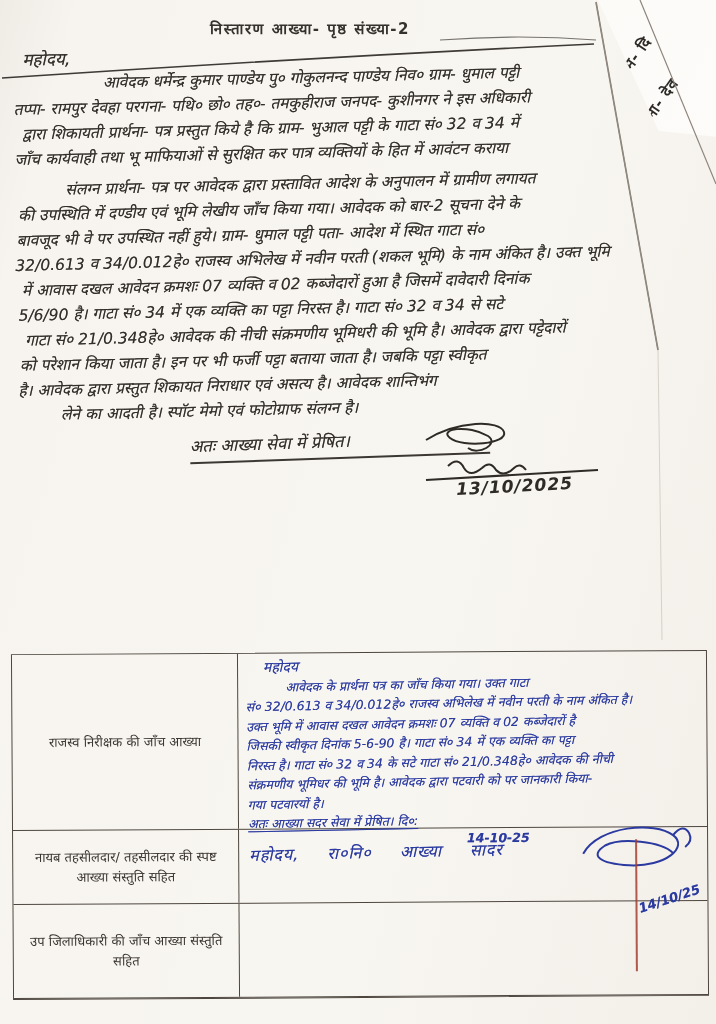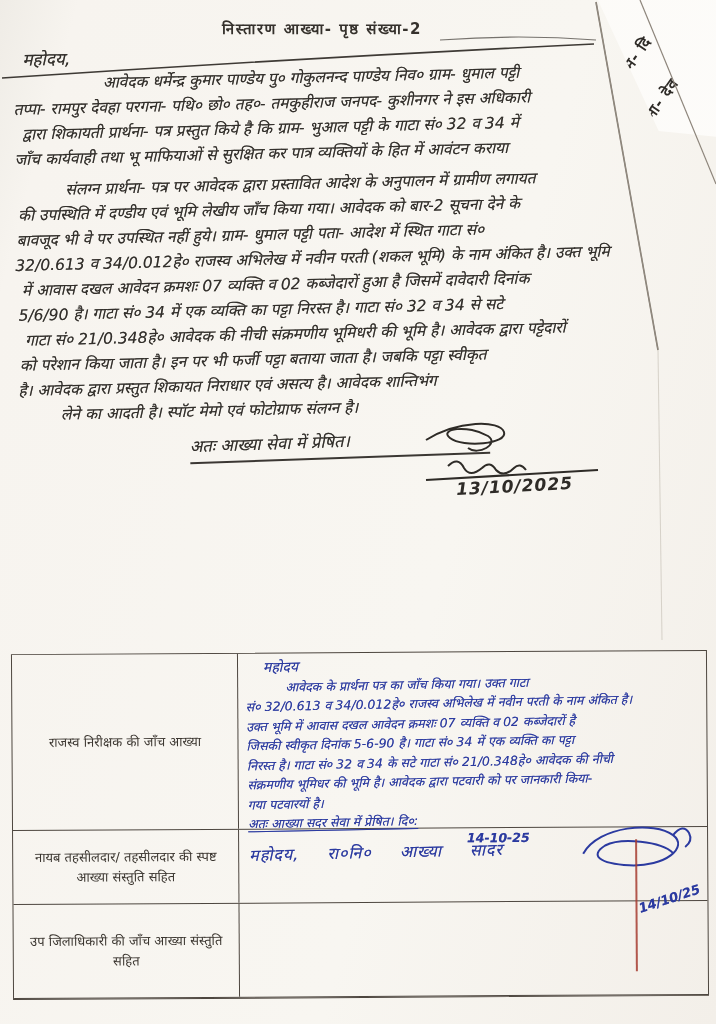--- a/index.html
+++ b/index.html
@@ -29,21 +29,20 @@
     letter-spacing: 1px;
   }
 
   svg.overlay { position:absolute; left:0; top:0; pointer-events:none; }
 
   .header {
     position: absolute; top: 18px; left: 0; width: 620px;
     text-align: center;
     font-size: 15px; font-weight: 700; color: #35312c;
     letter-spacing: 1.5px;
-    margin-left: 12px;
   }
 
   .letter {
     position: absolute; left: 10px; top: 48px; width: 648px;
     transform: rotate(-1.4deg);
     transform-origin: left top;
     color: #322f2b;
     font-size: 15.5px;
     line-height: 25px;
     font-style: italic;

